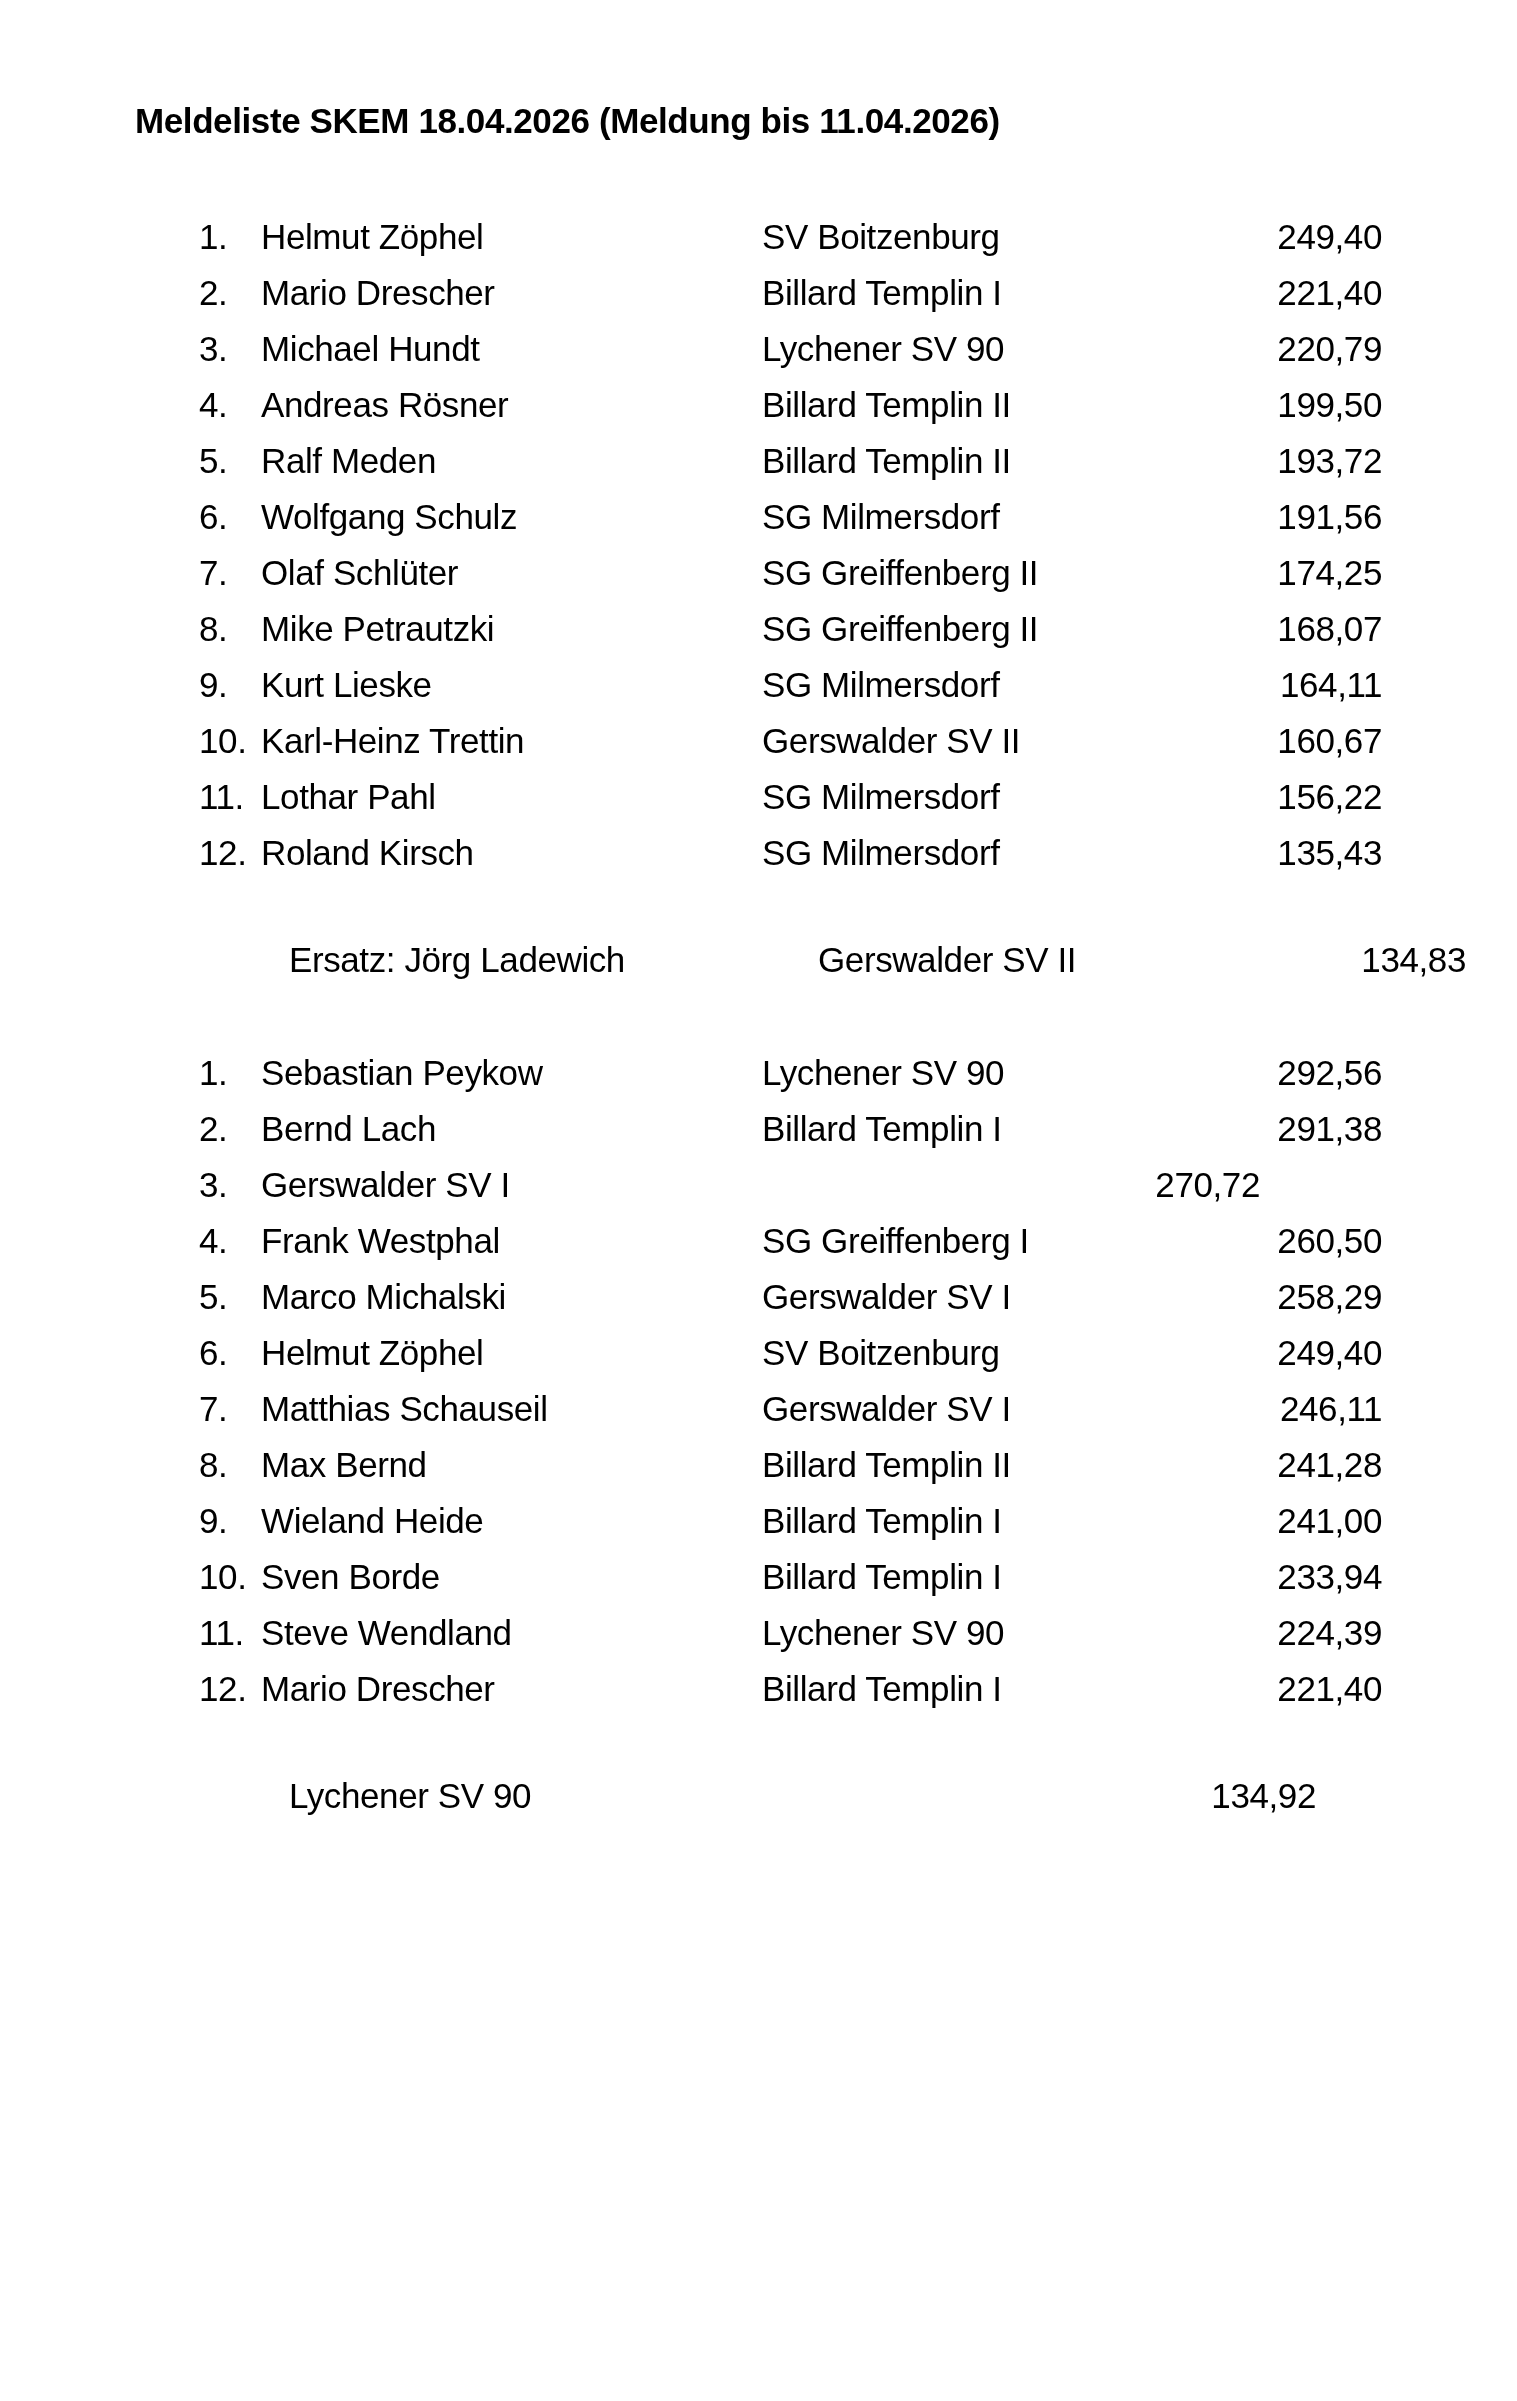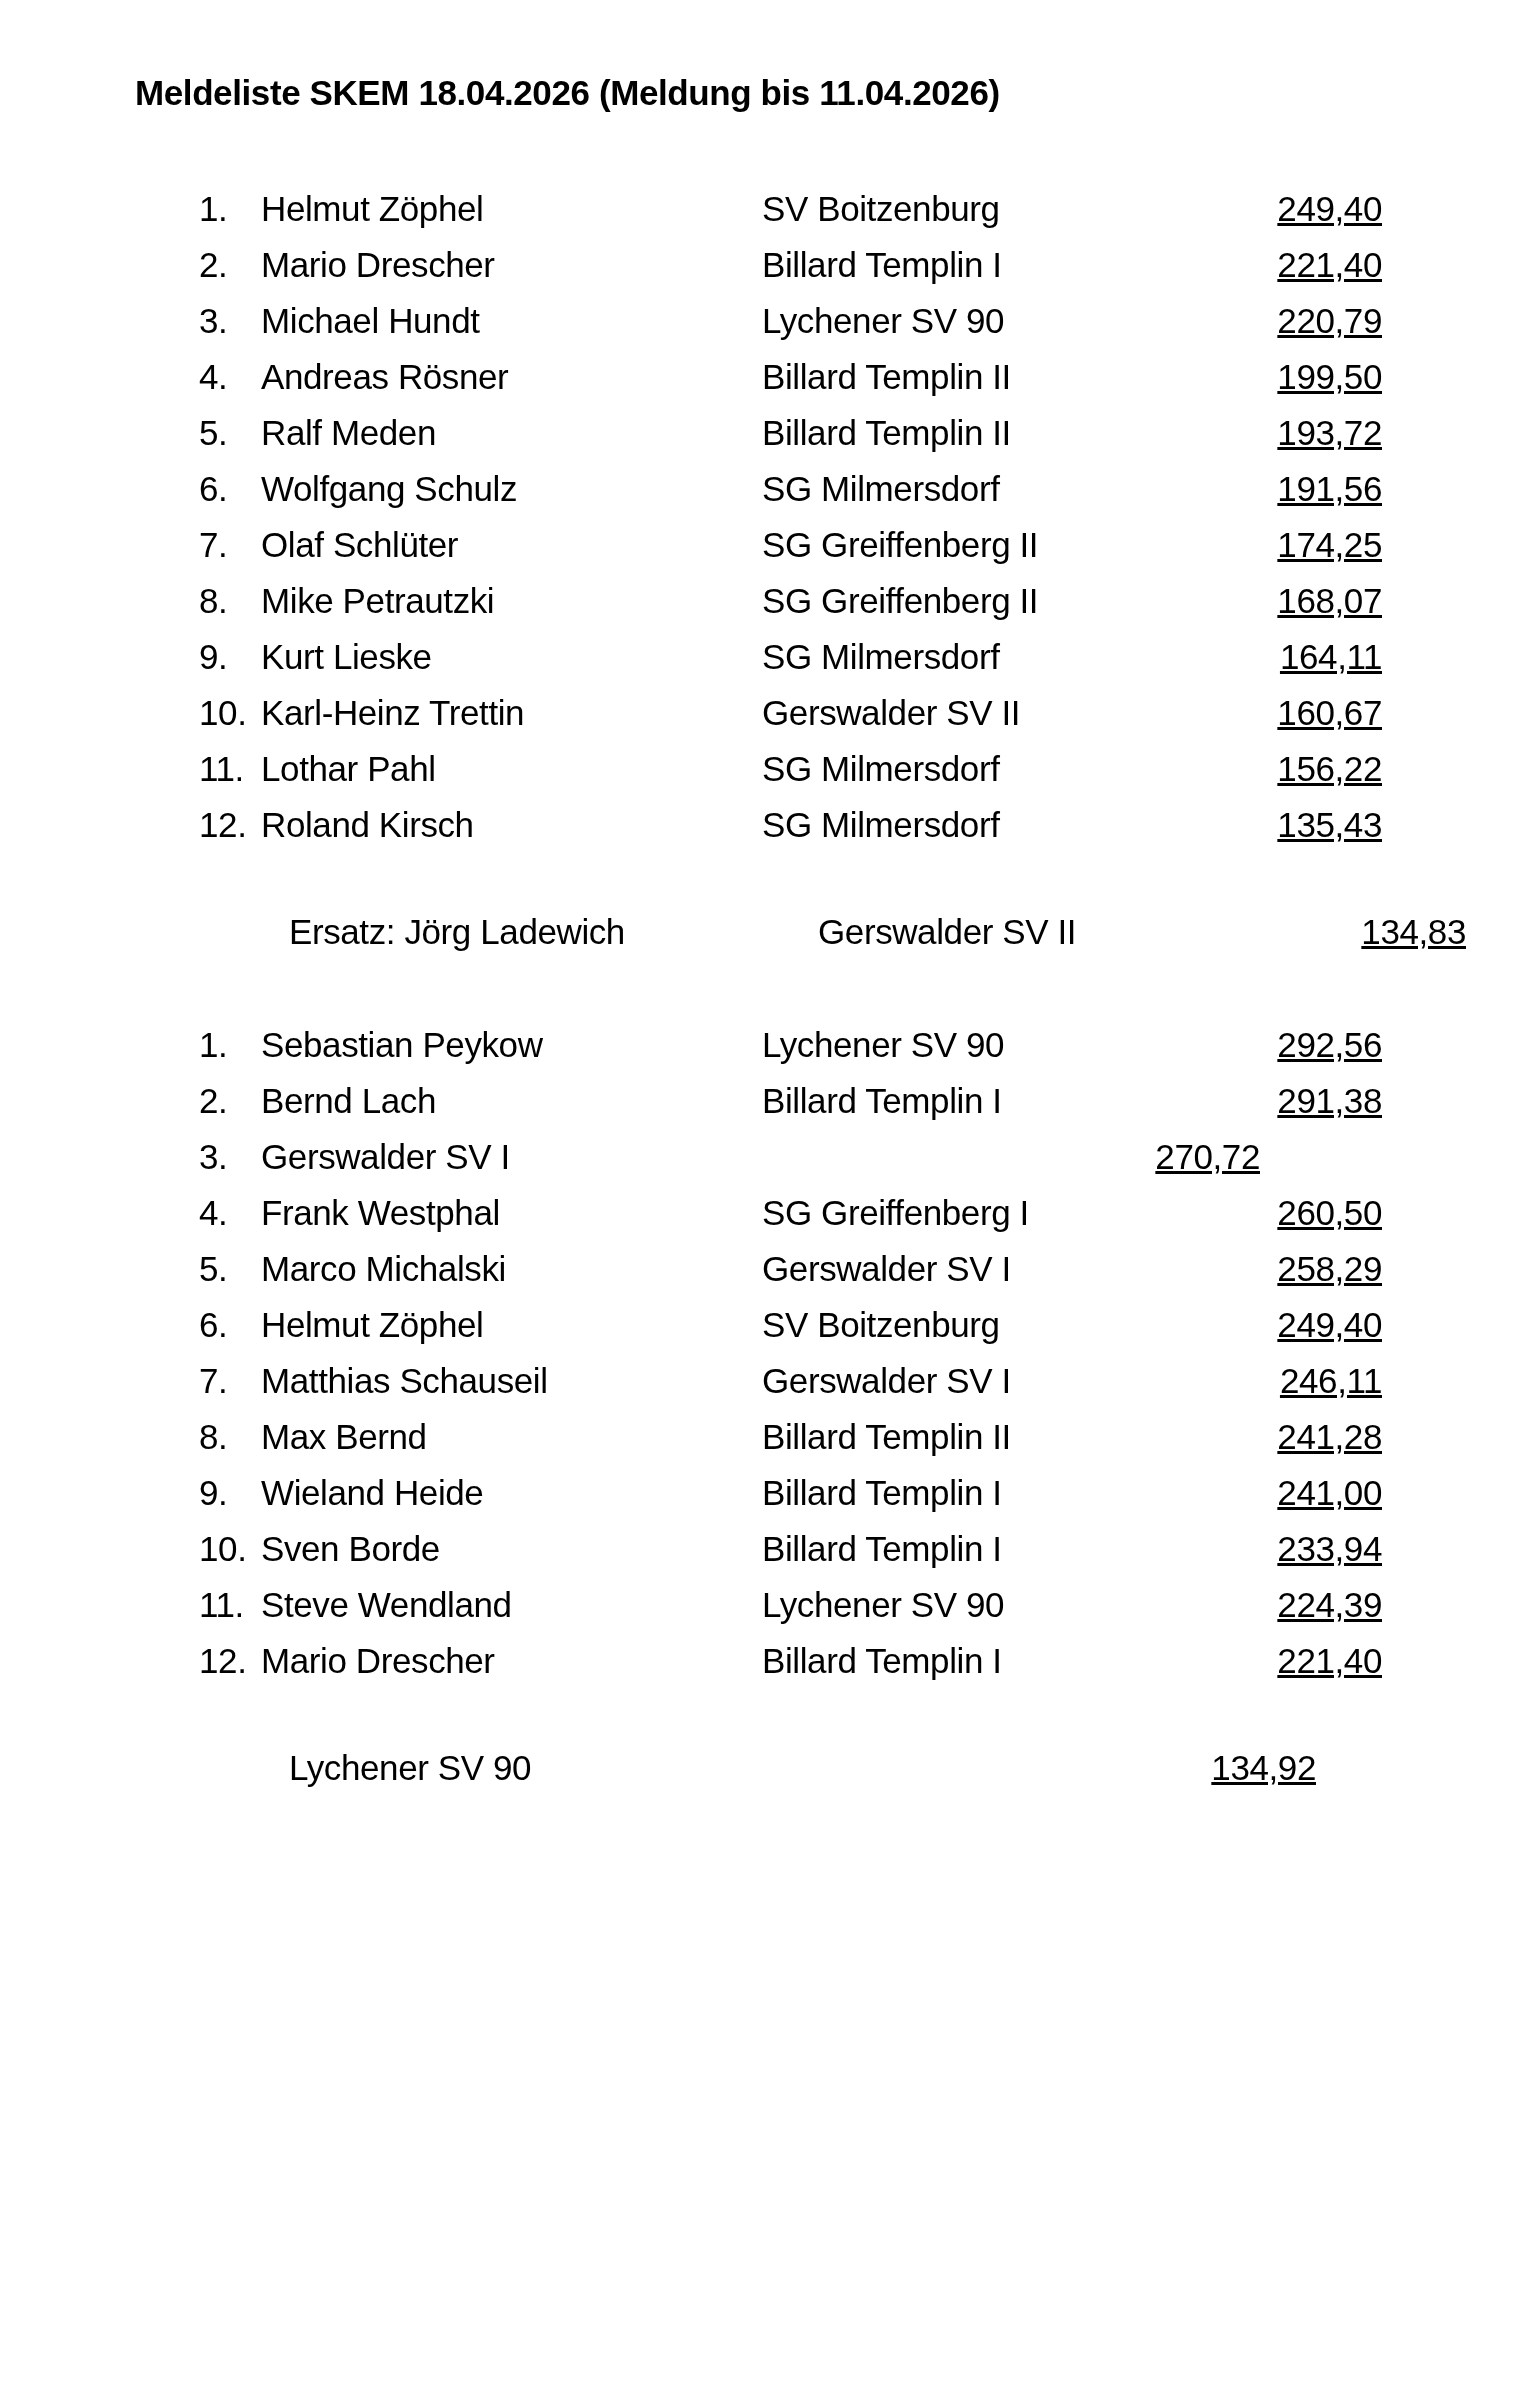--- a/index.html
+++ b/index.html
@@ -6,41 +6,41 @@
   .page {
     position: relative;
     width: 1518px;
     height: 2401px;
     background: #ffffff;
     color: #000000;
     font-family: "Liberation Sans", sans-serif;
     letter-spacing: -0.4px;
     overflow: hidden;
     box-sizing: border-box;
-    padding-top: 72px;
+    padding-top: 100px;
   }
   .section-title {
     margin: 0 0 0 135px;
     font-size: 35px;
     line-height: 42px;
     font-weight: 700;
     white-space: nowrap;
   }
   .rows { margin-top: 67px; }
   .section-kem .rows { margin-top: 57px; }
   .row {
     display: grid;
     grid-template-columns: 62px 501px 498px 122px;
     margin-left: 199px;
     height: 56px;
     align-items: center;
     font-size: 35px;
     white-space: nowrap;
   }
-  .row .score { text-align: right; text-decoration: underline; }
+  .row .score { text-align: right; }
   .row.substitute { margin-top: 51px; gap: 28px; }
   .section-kem .section-title { margin-top: 290px; }
 </style>
 </head>
 <body>
 
 <div class="page">
 
   <section class="list-section section-skem">
     <h1 class="section-title">Meldeliste SKEM 18.04.2026 (Meldung bis 11.04.2026)</h1>

